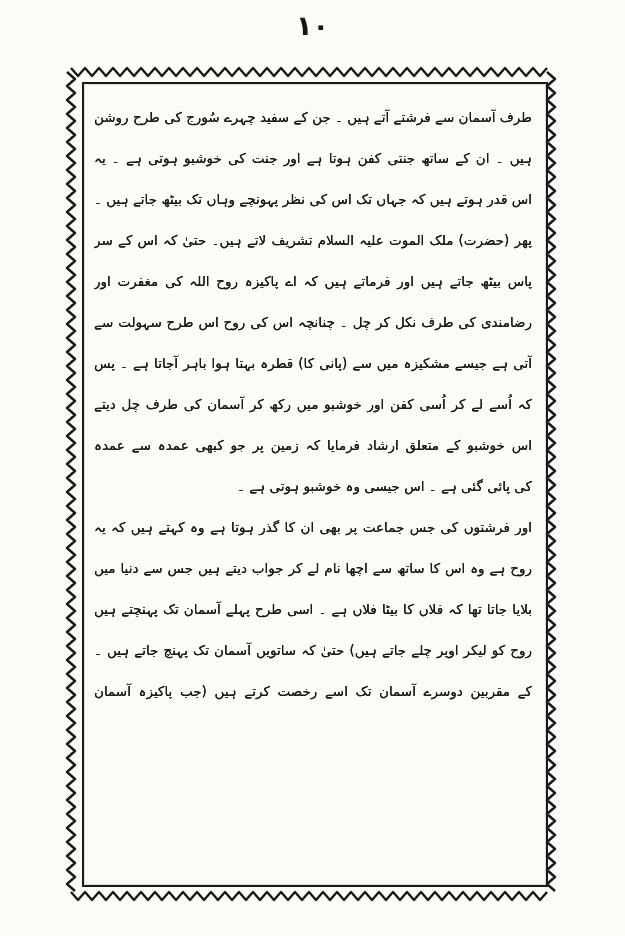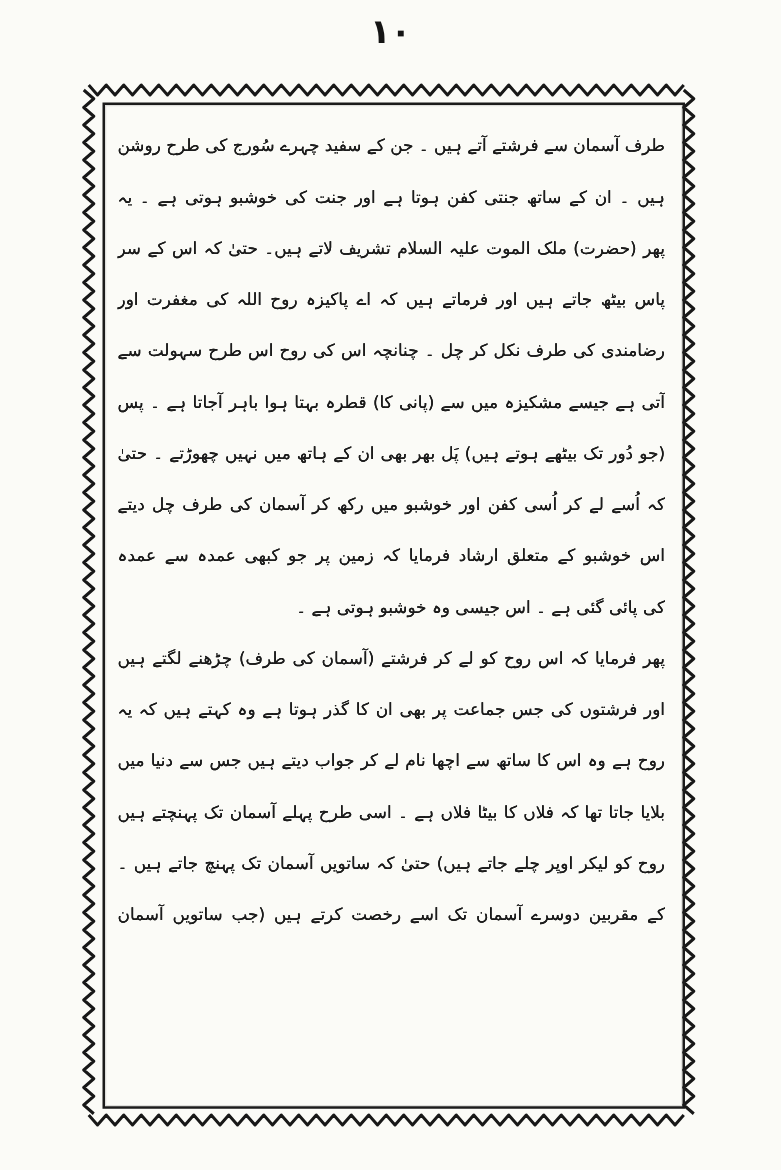--- a/index.html
+++ b/index.html
@@ -78,29 +78,28 @@
       <polyline points="8,828 15,836 22,828 29,836 36,828 43,836 50,828 57,836 64,828 71,836 78,828 85,836 92,828 99,836 106,828 113,836 120,828 127,836 134,828 141,836 148,828 155,836 162,828 169,836 176,828 183,836 190,828 197,836 204,828 211,836 218,828 225,836 232,828 239,836 246,828 253,836 260,828 267,836 274,828 281,836 288,828 295,836 302,828 309,836 316,828 323,836 330,828 337,836 344,828 351,836 358,828 365,836 372,828 379,836 386,828 393,836 400,828 407,836 414,828 421,836 428,828 435,836 442,828 449,836 456,828 463,836 470,828 477,836 484,828" fill="none" stroke="#181818" stroke-width="2.4" stroke-linejoin="round"></polyline>
       <polyline points="4,8 12,15 4,22 12,29 4,36 12,43 4,50 12,57 4,64 12,71 4,78 12,85 4,92 12,99 4,106 12,113 4,120 12,127 4,134 12,141 4,148 12,155 4,162 12,169 4,176 12,183 4,190 12,197 4,204 12,211 4,218 12,225 4,232 12,239 4,246 12,253 4,260 12,267 4,274 12,281 4,288 12,295 4,302 12,309 4,316 12,323 4,330 12,337 4,344 12,351 4,358 12,365 4,372 12,379 4,386 12,393 4,400 12,407 4,414 12,421 4,428 12,435 4,442 12,449 4,456 12,463 4,470 12,477 4,484 12,491 4,498 12,505 4,512 12,519 4,526 12,533 4,540 12,547 4,554 12,561 4,568 12,575 4,582 12,589 4,596 12,603 4,610 12,617 4,624 12,631 4,638 12,645 4,652 12,659 4,666 12,673 4,680 12,687 4,694 12,701 4,708 12,715 4,722 12,729 4,736 12,743 4,750 12,757 4,764 12,771 4,778 12,785 4,792 12,799 4,806 12,813 4,820 12,827" fill="none" stroke="#181818" stroke-width="2.4" stroke-linejoin="round"></polyline>
       <polyline points="484,8 492,15 484,22 492,29 484,36 492,43 484,50 492,57 484,64 492,71 484,78 492,85 484,92 492,99 484,106 492,113 484,120 492,127 484,134 492,141 484,148 492,155 484,162 492,169 484,176 492,183 484,190 492,197 484,204 492,211 484,218 492,225 484,232 492,239 484,246 492,253 484,260 492,267 484,274 492,281 484,288 492,295 484,302 492,309 484,316 492,323 484,330 492,337 484,344 492,351 484,358 492,365 484,372 492,379 484,386 492,393 484,400 492,407 484,414 492,421 484,428 492,435 484,442 492,449 484,456 492,463 484,470 492,477 484,484 492,491 484,498 492,505 484,512 492,519 484,526 492,533 484,540 492,547 484,554 492,561 484,568 492,575 484,582 492,589 484,596 492,603 484,610 492,617 484,624 492,631 484,638 492,645 484,652 492,659 484,666 492,673 484,680 492,687 484,694 492,701 484,708 492,715 484,722 492,729 484,736 492,743 484,750 492,757 484,764 492,771 484,778 492,785 484,792 492,799 484,806 492,813 484,820 492,827" fill="none" stroke="#181818" stroke-width="2.4" stroke-linejoin="round"></polyline>
     </svg>
 
   <div class="inner-frame"></div>
 
   <div class="text-block">
     <div class="line">طرف آسمان سے فرشتے آتے ہیں ۔ جن کے سفید چہرے سُورج کی طرح روشن ہوتے</div>
     <div class="line">ہیں ۔ ان کے ساتھ جنتی کفن ہوتا ہے اور جنت کی خوشبو ہوتی ہے ۔ یہ فرشتے</div>
+    <div class="line">اس قدر ہوتے ہیں کہ جہاں تک اس کی نظر پہونچے وہاں تک بیٹھ جاتے ہیں ۔</div>
     <div class="line">پھر (حضرت) ملک الموت علیہ السلام تشریف لاتے ہیں۔ حتیٰ کہ اس کے سر کے</div>
     <div class="line">پاس بیٹھ جاتے ہیں اور فرماتے ہیں کہ اے پاکیزہ روح اللہ کی مغفرت اور اسکی</div>
     <div class="line">رضامندی کی طرف نکل کر چل ۔ چنانچہ اس کی روح اس طرح سہولت سے نکل</div>
     <div class="line">آتی ہے جیسے مشکیزہ میں سے (پانی کا) قطرہ بہتا ہوا باہر آجاتا ہے ۔ پس اُسے حضرت</div>
-    <div class="line">(جو دُور تک بیٹھے ہوتے ہیں) پَل بھر بھی ان کے ہاتھ میں نہیں چھوڑتے ۔ حتیٰ</div>
     <div class="line">کہ اُسے لے کر اُسی کفن اور خوشبو میں رکھ کر آسمان کی طرف چل دیتے ہیں ۔</div>
     <div class="line">اس خوشبو کے متعلق ارشاد فرمایا کہ زمین پر جو کبھی عمدہ سے عمدہ خوشبو مشک</div>
     <div class="line line-end">کی پائی گئی ہے ۔ اس جیسی وہ خوشبو ہوتی ہے ۔</div>
-    <div class="line">پھر فرمایا کہ اس روح کو لے کر فرشتے (آسمان کی طرف) چڑھنے لگتے ہیں</div>
     <div class="line">اور فرشتوں کی جس جماعت پر بھی ان کا گذر ہوتا ہے وہ کہتے ہیں کہ یہ کون پاکیزہ</div>
     <div class="line">روح ہے وہ اس کا ساتھ سے اچھا نام لے کر جواب دیتے ہیں جس سے دنیا میں</div>
     <div class="line">بلایا جاتا تھا کہ فلاں کا بیٹا فلاں ہے ۔ اسی طرح پہلے آسمان تک پہنچتے ہیں اور</div>
     <div class="line">روح کو لیکر اوپر چلے جاتے ہیں) حتیٰ کہ ساتویں آسمان تک پہنچ جاتے ہیں ۔ ہر آسمان</div>
-    <div class="line">کے مقربین دوسرے آسمان تک اسے رخصت کرتے ہیں (جب ساتویں آسمان</div>
+    <div class="line">کے مقربین دوسرے آسمان تک اسے رخصت کرتے ہیں (جب پاکیزہ آسمان</div>
   </div>
 
 </div>
 
 </body></html>

